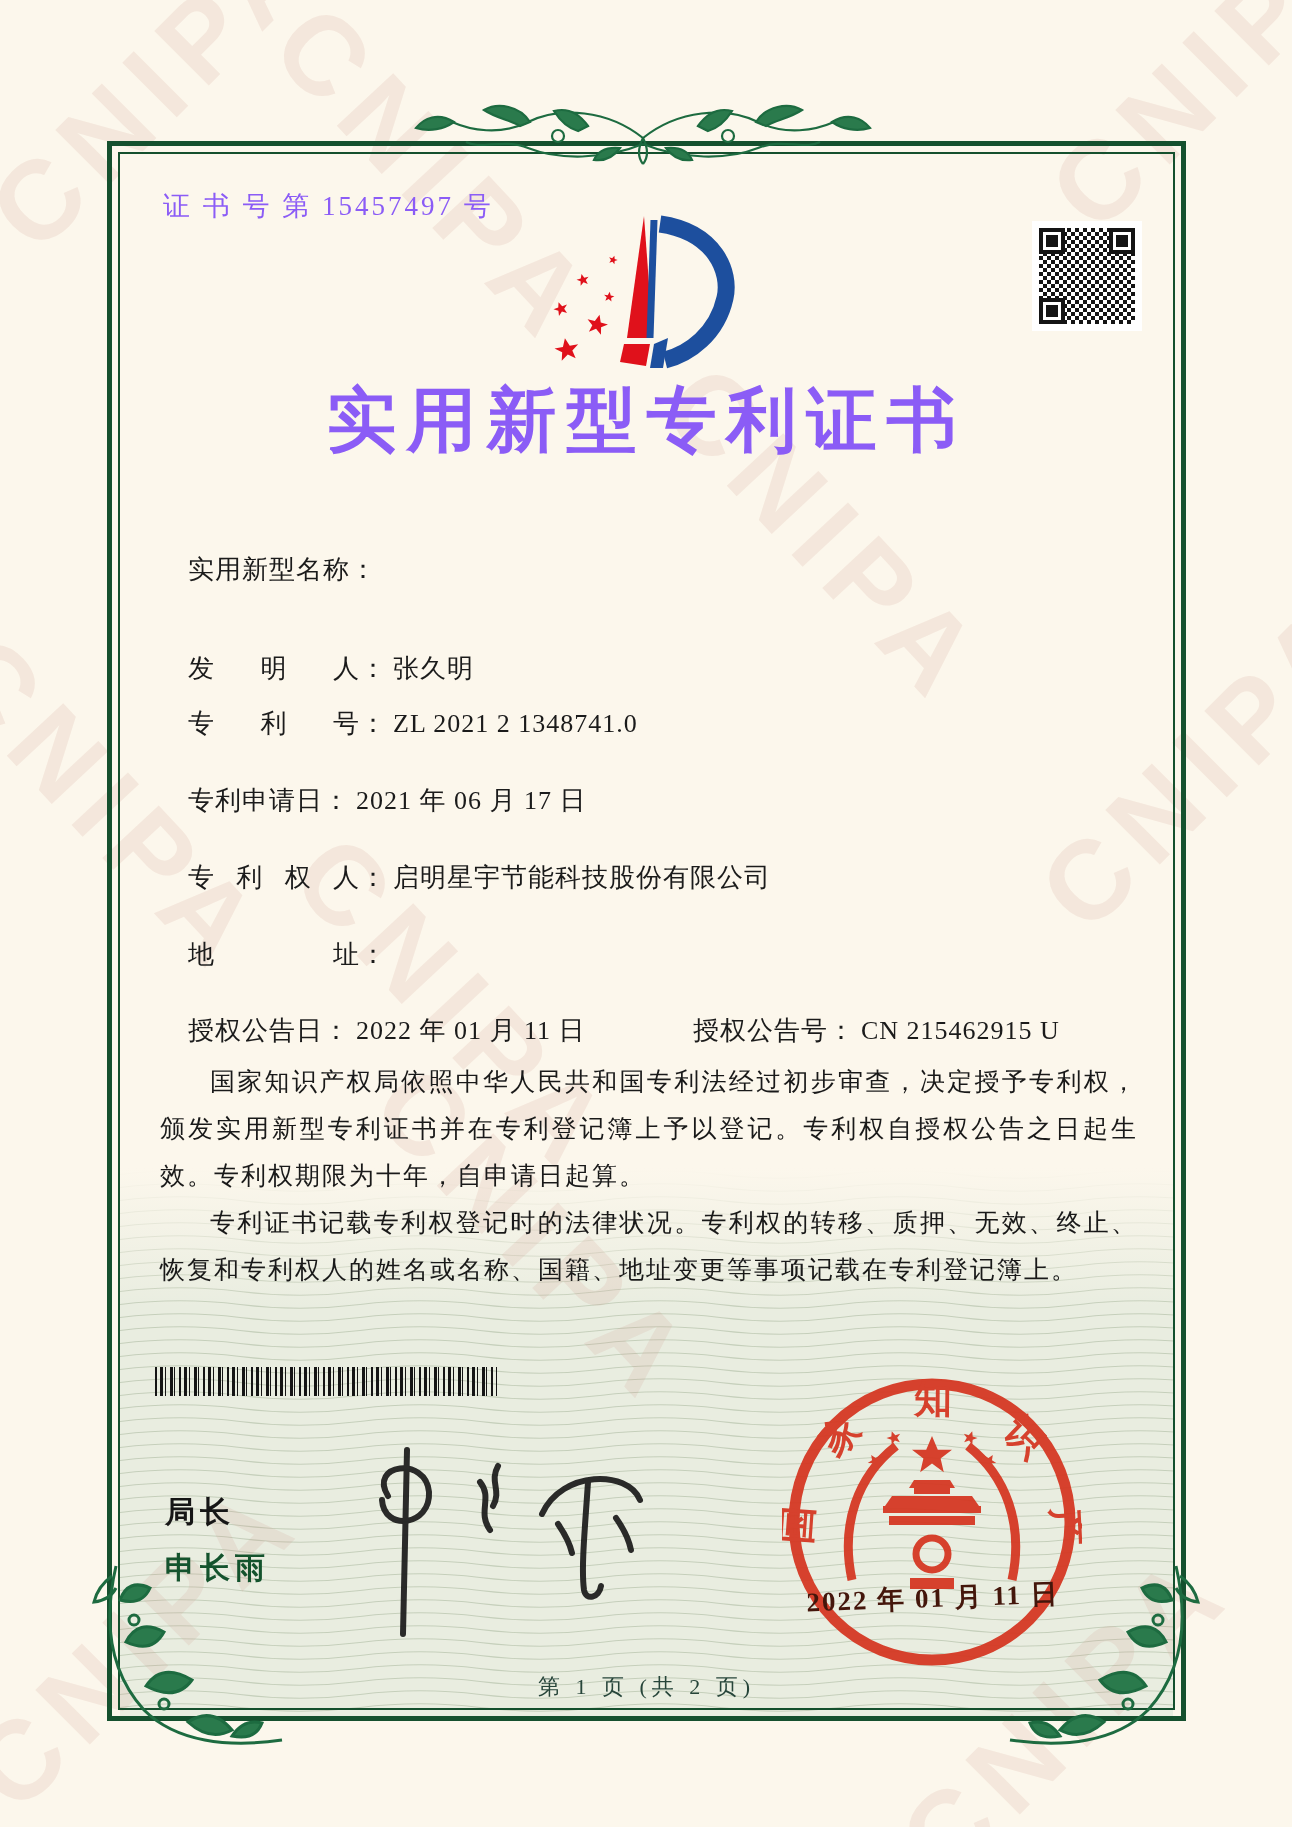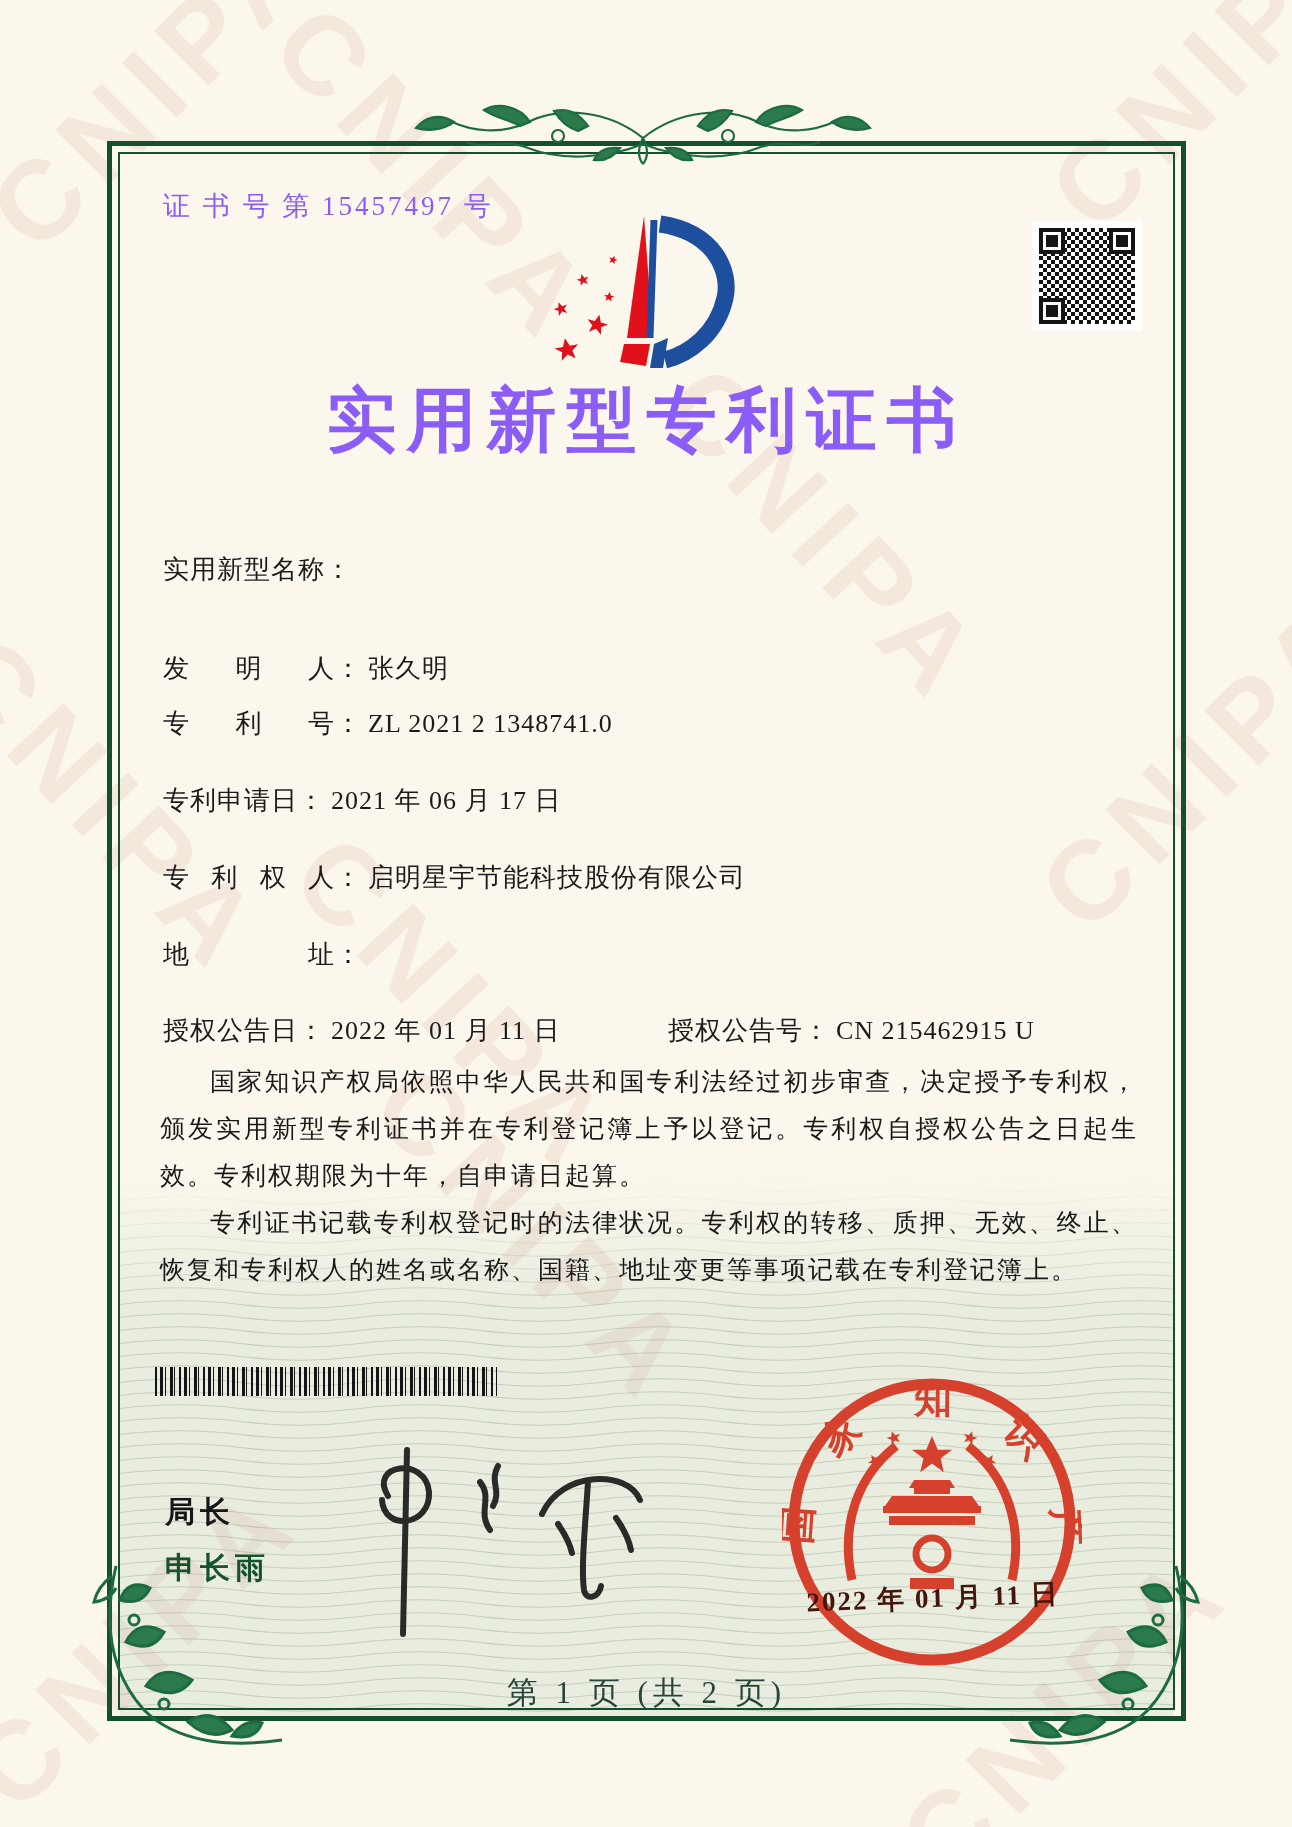--- a/index.html
+++ b/index.html
@@ -44,21 +44,21 @@
   .qr-f{position:absolute;width:26px;height:26px;border:4px solid #141414;background:#fff;box-sizing:border-box;}
   .qr-f::after{content:"";position:absolute;inset:3px;background:#141414;}
   .qr-tl{left:0;top:0;} .qr-tr{right:0;top:0;} .qr-bl{left:0;bottom:0;}
 
   .title{position:absolute;left:107px;top:374px;width:1079px;z-index:5;
       text-align:center;font-size:70px;font-weight:bold;letter-spacing:10px;color:#8b5cf6;}
 
   
   .frow{position:absolute;left:163px;width:990px;display:flex;z-index:5;
       font-size:26px;line-height:42px;color:#1b1b1b;letter-spacing:1px;}
-  .flabel{white-space:nowrap;}
+  .flabel{white-space:nowrap;margin-left:25px;}
   .flabel.spread{width:172px;text-align:justify;text-align-last:justify;}
   .fcolon{margin-right:6px;}
   .fvalue{flex:1;}
   .f0{top:549px;} .f1{top:648px;justify-content:flex-end;} .f2{top:703px;} .f3{top:780px;} .f4{top:857px;}
   .f5{top:934px;width:980px;}
   .grant{top:1010px;}
   .grant .pair1{display:flex;width:505px;text-align:right;}
   .grant .pair2{display:flex;}
 
   
@@ -83,21 +83,21 @@
   .signature{position:absolute;left:330px;top:1438px;width:340px;height:210px;z-index:5;}
 
   
   .seal{position:absolute;left:782px;top:1372px;width:300px;height:300px;z-index:6;opacity:.94;}
   .seal-date{position:absolute;left:790px;top:1580px;width:286px;z-index:7;
       text-align:center;font-size:27px;letter-spacing:2px;color:#44160b;
       transform:rotate(-2deg);font-weight:bold;}
 
   
   .page-info{position:absolute;left:107px;top:1672px;width:1079px;z-index:5;
-      text-align:center;font-size:31px;letter-spacing:5px;color:#27453a;}
+      text-align:center;font-size:22px;letter-spacing:5px;color:#27453a;}
   .note-box{position:absolute;left:50%;top:1746px;transform:translateX(-50%);z-index:5;
       background:#fffef9;padding:8px 30px;font-size:27px;letter-spacing:7px;color:#1c1c1c;}
 </style>
 </head>
 <body>
 
 <div class="page">
 
   <div class="wm rot-up" style="left:-50px;top:20px">CNIPA</div>
   <div class="wm rot-dn" style="left:230px;top:110px">CNIPA</div>

